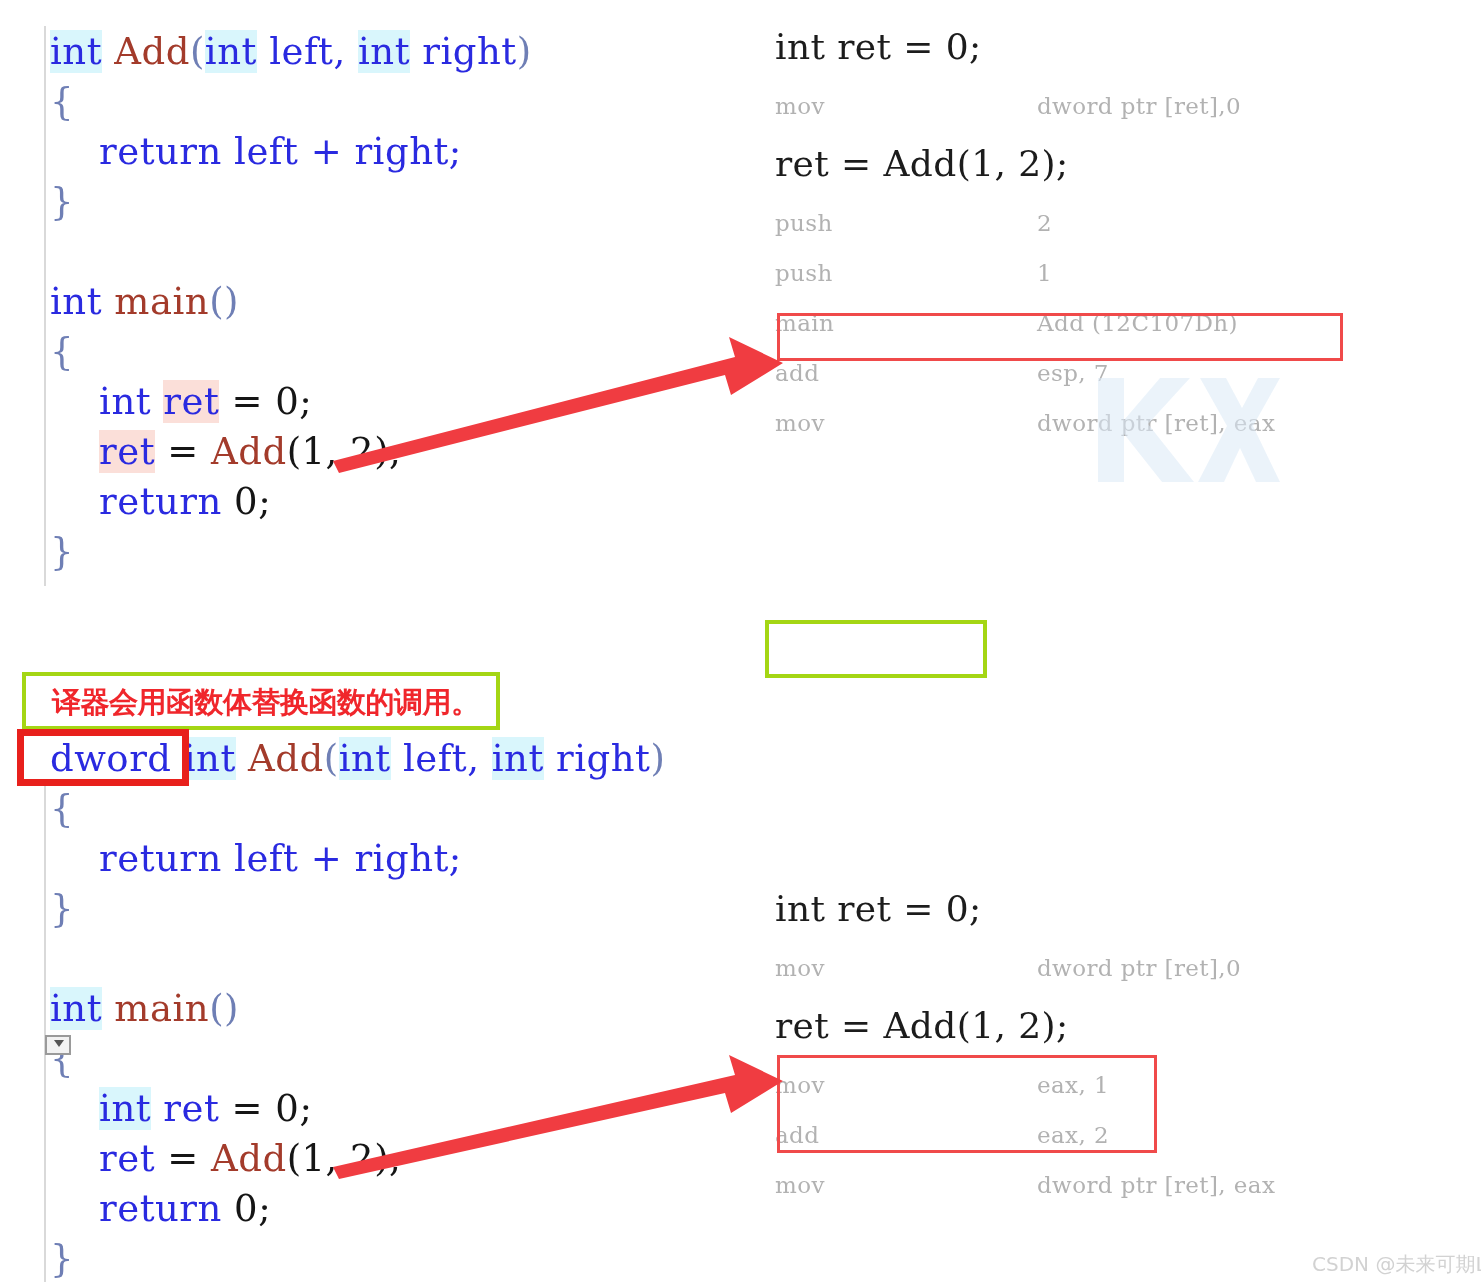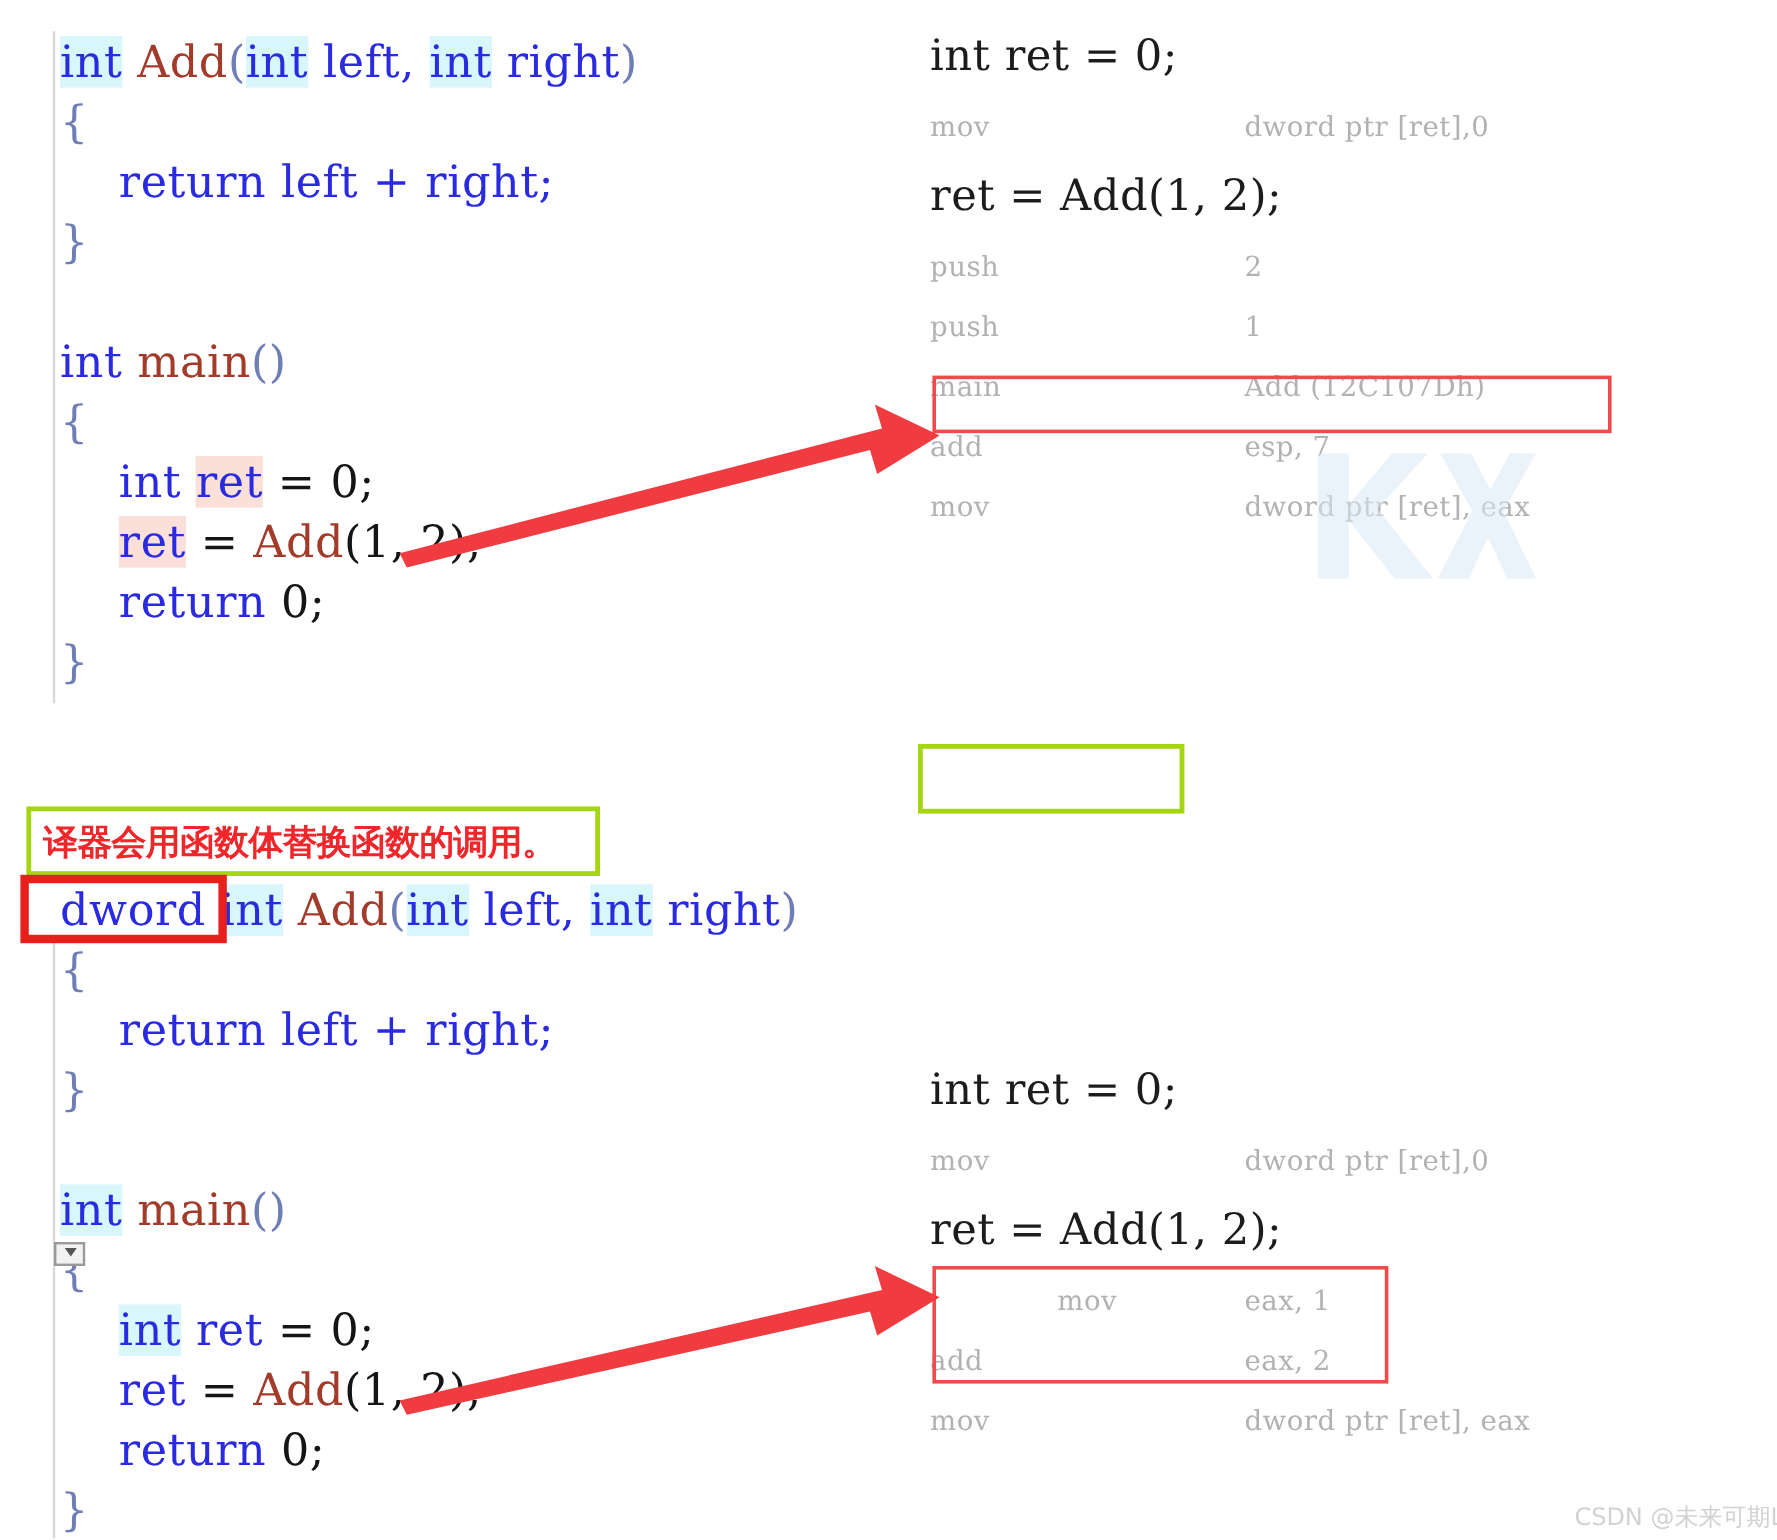--- a/index.html
+++ b/index.html
@@ -137,21 +137,21 @@
 
   <svg class="arrow" style="left:325px;top:315px;" width="460" height="160" viewBox="0 0 460 160">
     <g fill="#f03c41">
       <path d="M8 146 L410 42 L404 22 L458 48 L406 80 L400 60 L14 158 Z"></path>
     </g>
   </svg>
 
   <div class="greenbox" style="left:765px;top:620px;width:222px;height:58px;"></div>
   <div class="greenbox" style="left:22px;top:672px;width:478px;height:58px;"></div>
 
-  <div class="note" style="left:36px;top:683px;">译器会用函数体替换函数的调用。</div>
+  <div class="note" style="left:52px;top:683px;">译器会用函数体替换函数的调用。</div>
 
   <div class="gutter" style="left:44px;top:782px;height:500px;"></div>
   <div id="code-bottom" style="position:absolute;left:50px;top:737px;">
       <div class="code" style="left: 0px; top: 0px;"><span class="kw">dword</span><span> </span><span class="kw hl-blue">int</span><span> </span><span class="fn">Add</span><span class="brc">(</span><span class="kw hl-blue">int</span><span class="kw"> left, </span><span class="kw hl-blue">int</span><span class="kw"> right</span><span class="brc">)</span></div>
       <div class="code" style="left: 0px; top: 50px;"><span class="brc">{</span></div>
       <div class="code" style="left: 0px; top: 100px;"><span class="kw">    return left + right;</span></div>
       <div class="code" style="left: 0px; top: 150px;"><span class="brc">}</span></div>
       <div class="code" style="left: 0px; top: 200px;">&nbsp;</div>
       <div class="code" style="left: 0px; top: 250px;"><span class="kw hl-blue">int</span><span> </span><span class="fn">main</span><span class="brc">()</span></div>
       <div class="code" style="left: 0px; top: 300px;"><span class="brc">{</span></div>
@@ -162,21 +162,21 @@
     </div>
 
   <div class="redbox-thick" style="left:17px;top:729px;width:172px;height:57px;"></div>
 
   <div class="marker" style="left:45px;top:1035px;"></div>
 
   <div id="disasm-bottom" style="position:absolute;left:775px;top:888px;">
       <div class="dis-src" style="left: 0px; top: 0px;">int ret = 0;</div>
       <div class="dis" style="left: 0px; top: 67px;"><span class="op">mov</span><span>dword ptr [ret],0</span></div>
       <div class="dis-src" style="left: 0px; top: 117px;">ret = Add(1, 2);</div>
-      <div class="dis" style="left: 0px; top: 184px; text-align: center;"><span class="op">mov</span><span>eax, 1</span></div>
+      <div class="dis" style="left: 0px; top: 184px;"><span class="op">mov</span><span>eax, 1</span></div>
       <div class="dis" style="left: 0px; top: 234px;"><span class="op">add</span><span>eax, 2</span></div>
       <div class="dis" style="left: 0px; top: 284px;"><span class="op">mov</span><span>dword ptr [ret], eax</span></div>
     </div>
 
   <div class="redbox" style="left:777px;top:1055px;width:380px;height:98px;"></div>
 
   <svg class="arrow" style="left:325px;top:1045px;" width="460" height="140" viewBox="0 0 460 140">
     <g fill="#f03c41">
       <path d="M8 122 L410 30 L404 10 L458 36 L406 68 L400 48 L14 134 Z"></path>
     </g>

